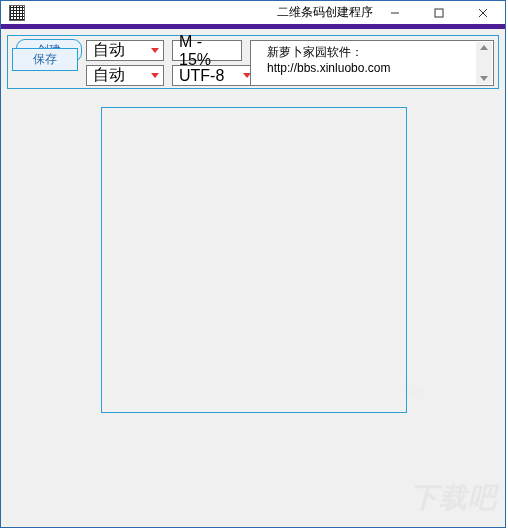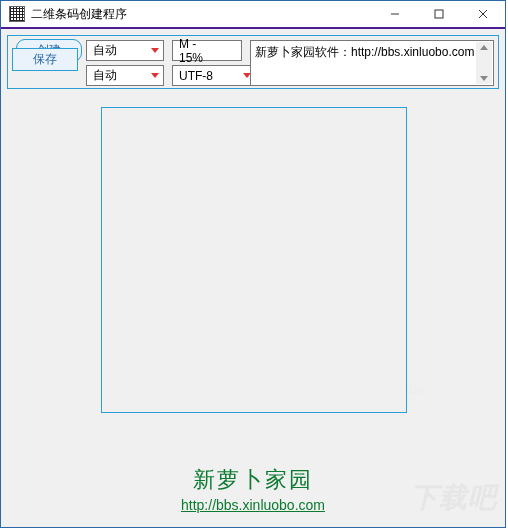--- a/index.html
+++ b/index.html
@@ -19,21 +19,22 @@
     height: 528px;
     border: 1px solid #2a6aa8;
     background: #f0f0f0;
     position: relative;
   }
   .titlebar {
     height: 28px;
     background: #fff;
     display: flex;
     align-items: center;
-    border-bottom: 2px solid #4c1d95;
+    border-bottom: 5px solid #4c1d95;
+    text-align: right;
   }
   .titlebar-icon {
     width: 16px;
     height: 16px;
     margin: 0 6px 0 8px;
     display: inline-block;
     background:
       repeating-linear-gradient(0deg,#222 0 1px,transparent 1px 3px),
       repeating-linear-gradient(90deg,#222 0 1px,transparent 1px 3px);
     background-color:#fff;
@@ -85,21 +86,21 @@
   .btn-save   { left: 4px; top: 12px; }
   .combo {
     position: absolute;
     height: 21px;
     border: 1px solid #777;
     background: #fff;
     display: flex;
     align-items: center;
     justify-content: space-between;
     padding: 0 4px 0 6px;
-    font-size: 12px;
+    font-size: 16px;
     cursor: pointer;
   }
   .combo .arrow {
     width:0;height:0;
     border-left:4px solid transparent;
     border-right:4px solid transparent;
     border-top:5px solid #d33;
     margin-left:4px;
   }
   .combo-mode1 { left: 78px; top: 4px;  width: 78px; }
@@ -107,21 +108,21 @@
   .combo-mode2 { left: 78px; top: 29px; width: 78px; }
   .combo-enc   { left: 164px; top: 29px; width: 84px; }
   .textbox {
     position: absolute;
     left: 242px;
     top: 4px;
     width: 244px;
     height: 46px;
     border: 1px solid #777;
     background: #fff;
-    padding: 3px 18px 3px 4px;
+    padding: 3px 18px 3px 16px;
     font-size: 12px;
     color: #000;
     overflow: hidden;
   }
   .textbox-scroll {
     position:absolute;
     right:1px; top:1px; bottom:1px;
     width:16px;
     background:#f0f0f0;
     display:flex;
@@ -246,19 +247,15 @@
           <div class="sb-btn sb-dn"></div>
         </div>
       </div>
 
     </div>
 
     <div class="canvas-frame"></div>
 
     <div class="watermark">下载吧</div>
 
-    <div class="footer">
-      <div class="footer-name">新萝卜家园</div>
-      <span class="footer-link">http://bbs.xinluobo.com</span>
-    </div>
 
   </div>
 </div>
 
 </body></html>

